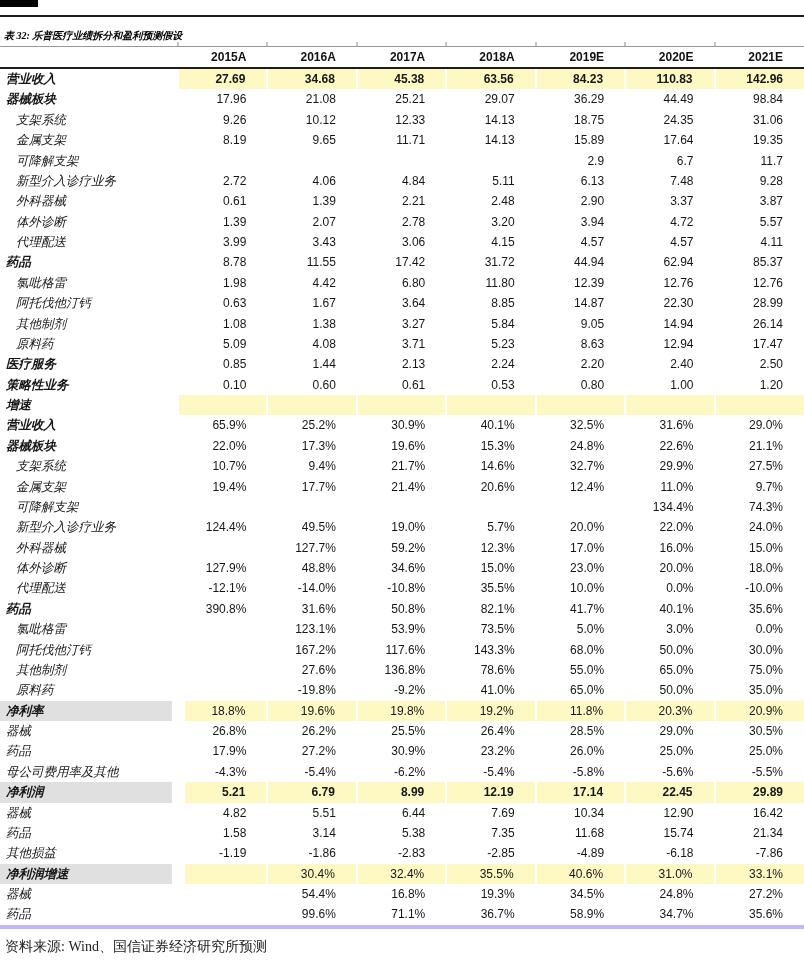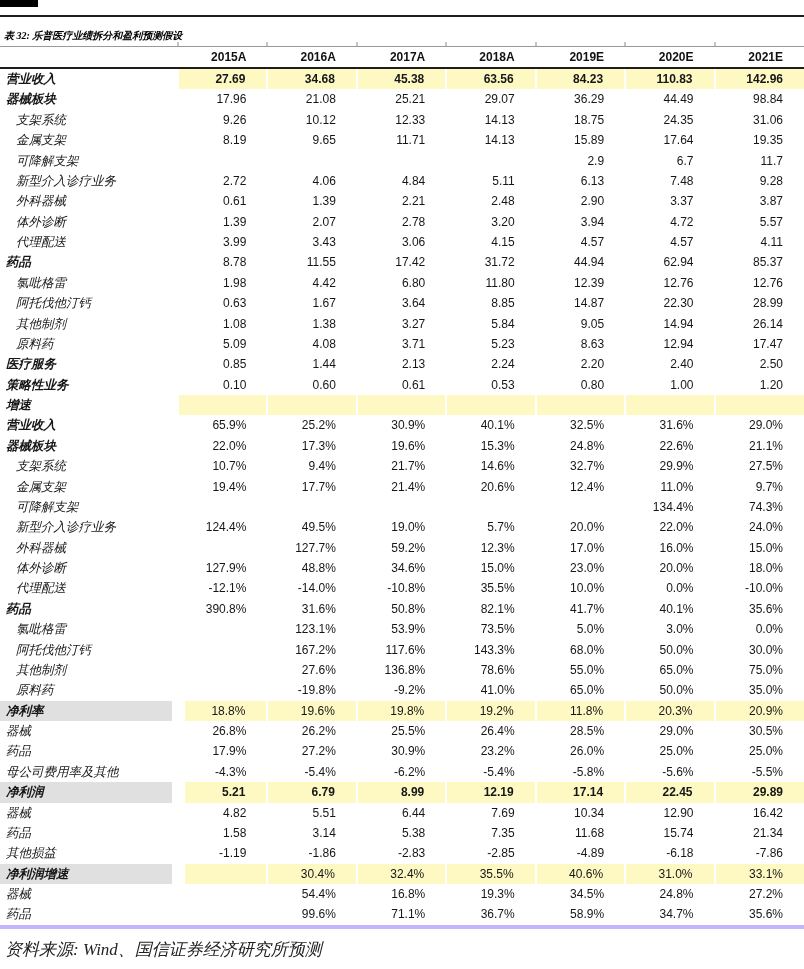--- a/index.html
+++ b/index.html
@@ -21,22 +21,22 @@
            width:2px;height:4px;background:#c4c4c4;}
   tbody td{height:20.38px;line-height:20.38px;font-size:12px;text-align:right;
            padding:0 21px 0 0;white-space:nowrap;overflow:hidden;color:#161616;}
   tbody td.label{text-align:left;padding:0 0 0 6px;font-size:12.5px;
            font-family:"Liberation Serif","DejaVu Serif",serif;font-style:italic;}
   tbody td.label.indent{padding-left:16px;font-family:Liberation Serif, serif;}
   tr.bold-label td.label{font-weight:bold;}
   tr.bold-values td.num{font-weight:bold;}
   tr.shaded td.num{background:#fef9c3;border-left:2px solid #fff;margin-top:20px;}
   tr.shaded.shade-label td.label{background:#e0e0e0;border-right:13px solid #fff;font-style:italic;}
-  .source{margin:9px 0 0 5px;font-size:17px;color:#222;
-          font-family:"Liberation Serif","DejaVu Serif",serif;font-style:italic;}
+  .source{margin:9px 0 0 5px;font-size:14px;color:#222;
+          font-family:"Liberation Serif","DejaVu Serif",serif;}
 </style>
 </head>
 <body>
 
 <div class="page">
   <div class="top-accent"></div>
   <div class="top-rule"></div>
   <div class="title">表 32: 乐普医疗业绩拆分和盈利预测假设</div>
 
   <table class="fin">

